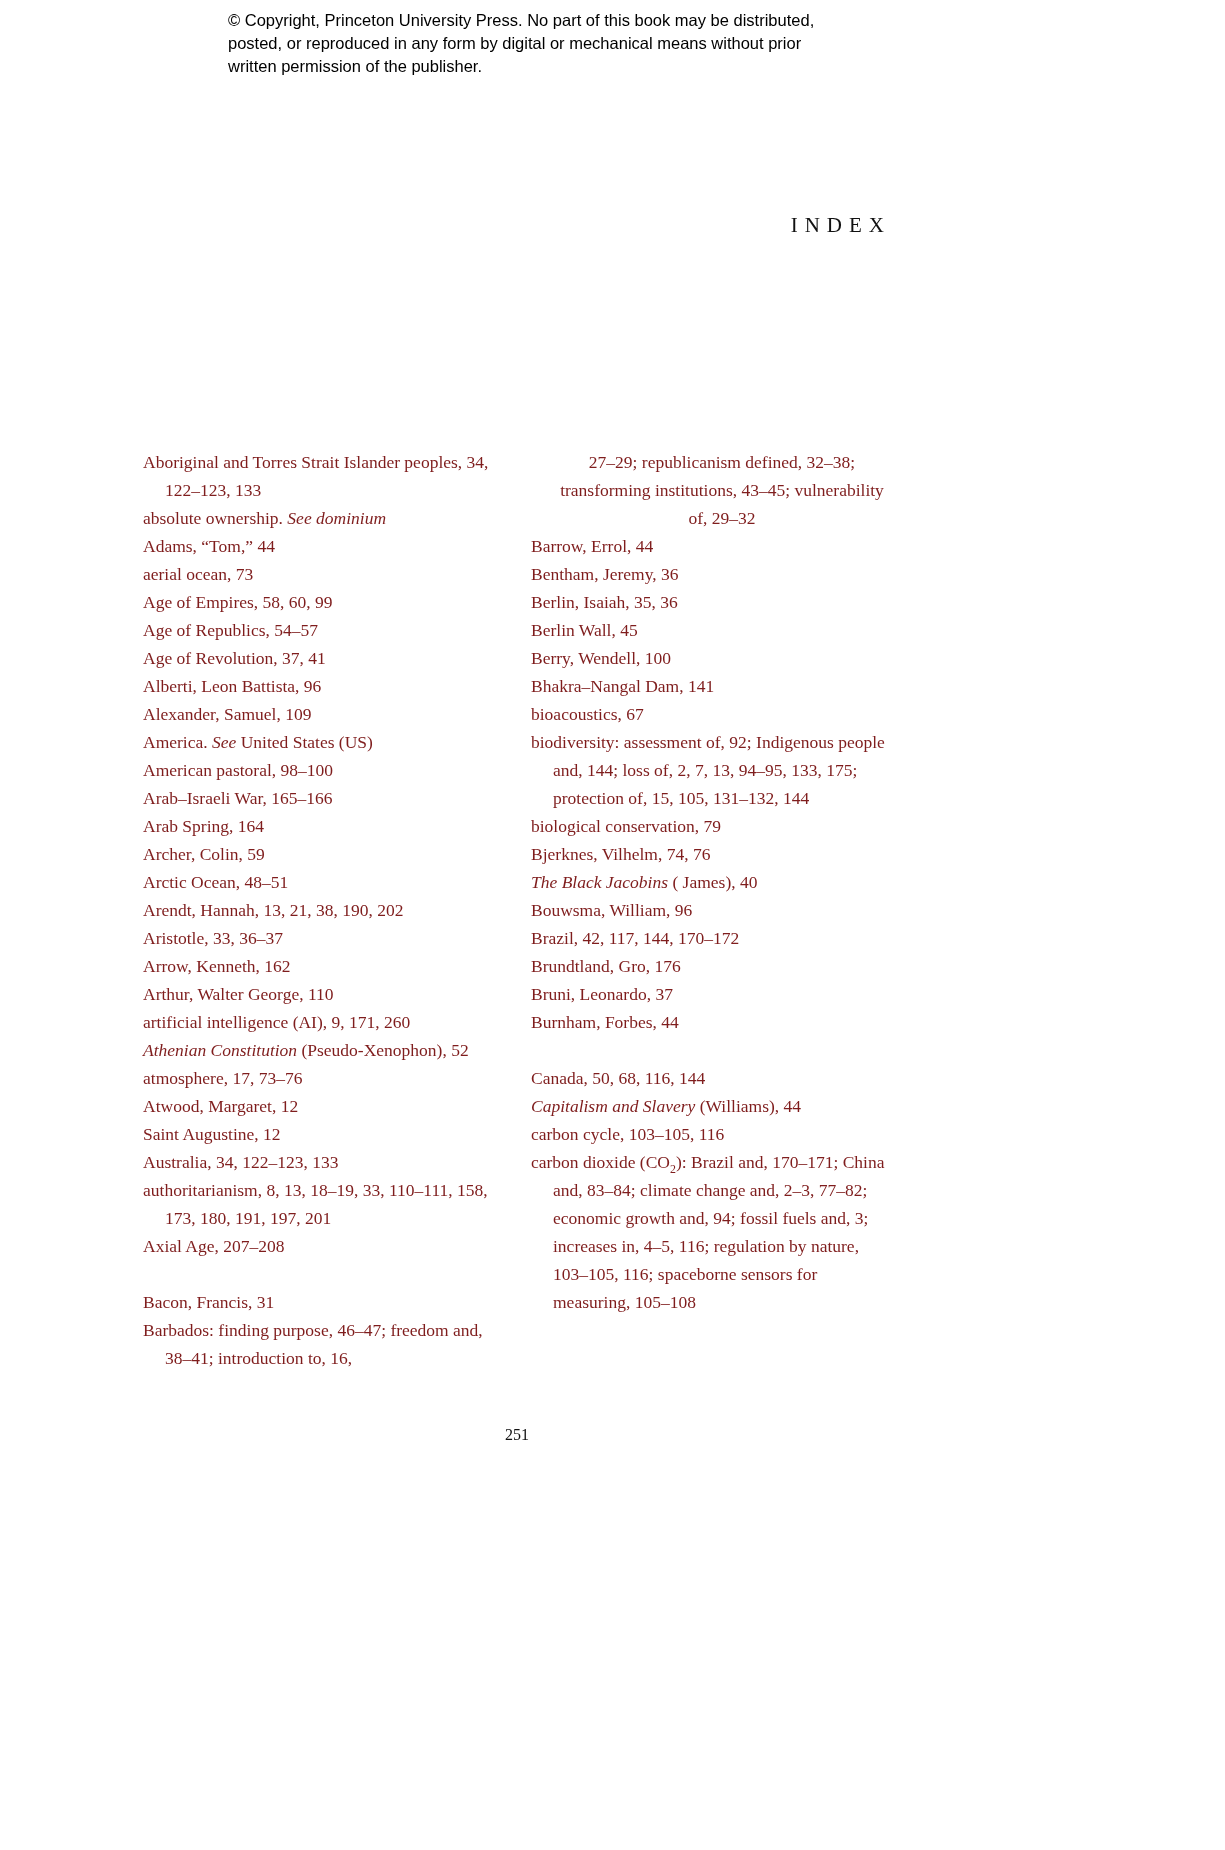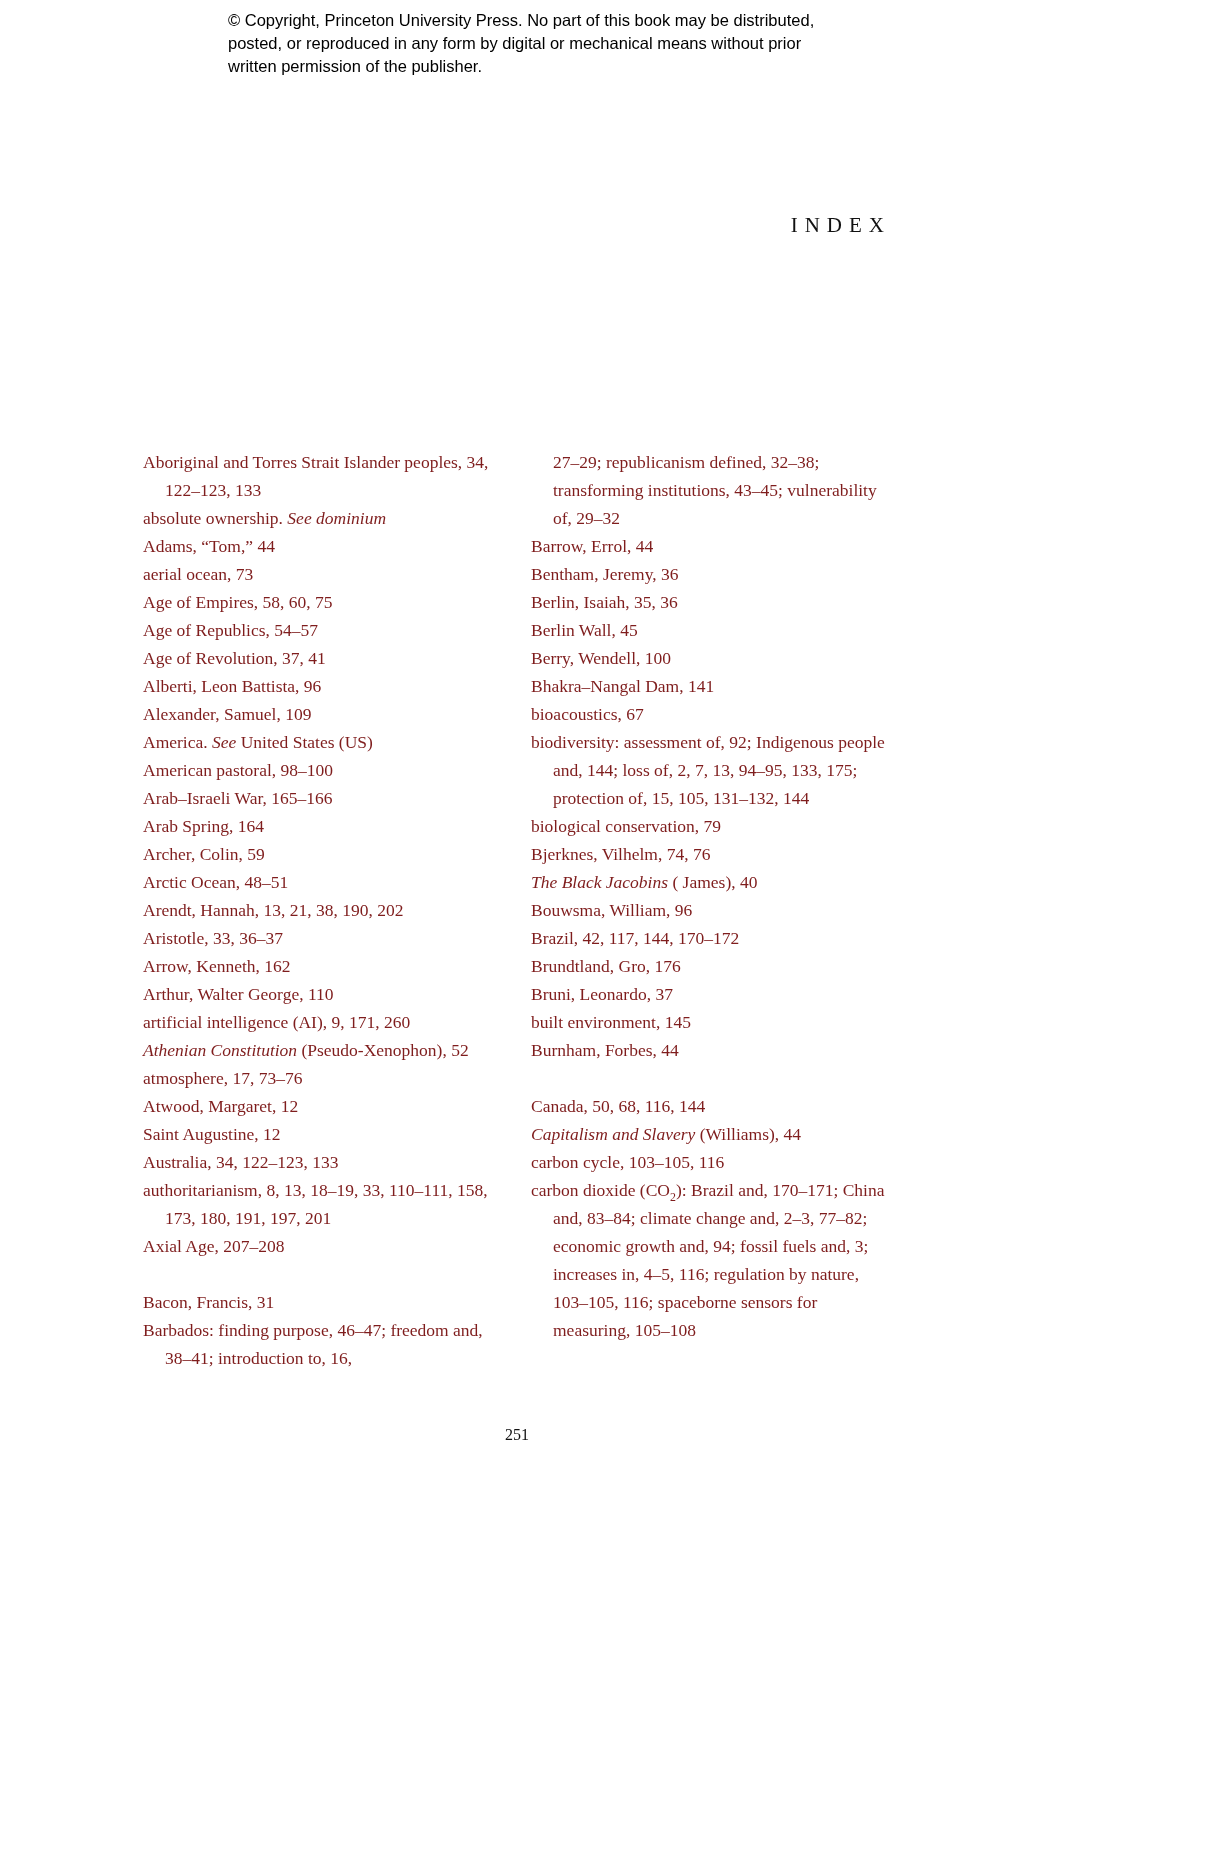--- a/index.html
+++ b/index.html
@@ -53,20 +53,21 @@
   }
   .col {
     width: 360px;
   }
   .entry {
     padding-left: 22px;
     text-indent: -22px;
   }
   .entry.cont {
     text-indent: 0;
+    text-align: center;
   }
   .entry.gap {
     margin-top: 28px;
   }
   .it {
     font-style: italic;
   }
   .entry sub {
     font-size: 68%;
     line-height: 0;
@@ -100,21 +101,21 @@
   <div class="copyright">© Copyright, Princeton University Press. No part of this book may be distributed, posted, or reproduced in any form by digital or mechanical means without prior written permission of the publisher.</div>
 
   <h1 class="title">INDEX</h1>
 
   <div class="columns">
     <div class="col" id="col-left">
         <div class="entry"><span>Aboriginal and Torres Strait Islander peoples, 34, 122–123, 133</span></div>
         <div class="entry"><span>absolute ownership. </span><span class="it">See dominium</span></div>
         <div class="entry"><span>Adams, “Tom,” 44</span></div>
         <div class="entry"><span>aerial ocean, 73</span></div>
-        <div class="entry"><span>Age of Empires, 58, 60, 75</span></div>
+        <div class="entry"><span>Age of Empires, 58, 60, 99</span></div>
         <div class="entry"><span>Age of Republics, 54–57</span></div>
         <div class="entry"><span>Age of Revolution, 37, 41</span></div>
         <div class="entry"><span>Alberti, Leon Battista, 96</span></div>
         <div class="entry"><span>Alexander, Samuel, 109</span></div>
         <div class="entry"><span>America. </span><span class="it">See</span><span> United States (US)</span></div>
         <div class="entry"><span>American pastoral, 98–100</span></div>
         <div class="entry"><span>Arab–Israeli War, 165–166</span></div>
         <div class="entry"><span>Arab Spring, 164</span></div>
         <div class="entry"><span>Archer, Colin, 59</span></div>
         <div class="entry"><span>Arctic Ocean, 48–51</span></div>
@@ -143,21 +144,20 @@
         <div class="entry"><span>Bhakra–Nangal Dam, 141</span></div>
         <div class="entry"><span>bioacoustics, 67</span></div>
         <div class="entry"><span>biodiversity: assessment of, 92; Indigenous people and, 144; loss of, 2, 7, 13, 94–95, 133, 175; protection of, 15, 105, 131–132, 144</span></div>
         <div class="entry"><span>biological conservation, 79</span></div>
         <div class="entry"><span>Bjerknes, Vilhelm, 74, 76</span></div>
         <div class="entry"><span class="it">The Black Jacobins</span><span> ( James), 40</span></div>
         <div class="entry"><span>Bouwsma, William, 96</span></div>
         <div class="entry"><span>Brazil, 42, 117, 144, 170–172</span></div>
         <div class="entry"><span>Brundtland, Gro, 176</span></div>
         <div class="entry"><span>Bruni, Leonardo, 37</span></div>
-        <div class="entry"><span>built environment, 145</span></div>
         <div class="entry"><span>Burnham, Forbes, 44</span></div>
         <div class="entry gap"><span>Canada, 50, 68, 116, 144</span></div>
         <div class="entry"><span class="it">Capitalism and Slavery</span><span> (Williams), 44</span></div>
         <div class="entry"><span>carbon cycle, 103–105, 116</span></div>
         <div class="entry"><span>carbon dioxide (CO</span><sub>2</sub><span>): Brazil and, 170–171; China and, 83–84; climate change and, 2–3, 77–82; economic growth and, 94; fossil fuels and, 3; increases in, 4–5, 116; regulation by nature, 103–105, 116; spaceborne sensors for measuring, 105–108</span></div>
       </div>
   </div>
 
   <div class="pagenum">251</div>
 

